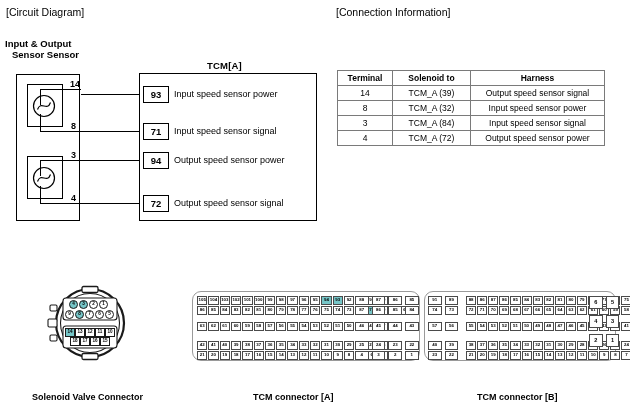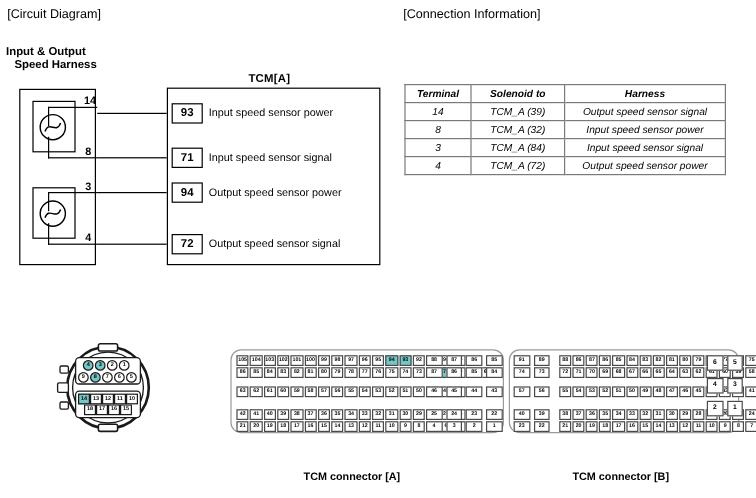--- a/index.html
+++ b/index.html
@@ -73,21 +73,20 @@
     position: absolute;
     font-size: 9px;
     line-height: 17px;
     white-space: nowrap;
   }
 
   
   table.conn {
     border-collapse: collapse;
     font-size: 8.5px;
-    font-style: italic;
   }
   table.conn th, table.conn td {
     border: 1px solid #7a7a7a;
     text-align: center;
     padding: 1px 3px;
     height: 15px;
     white-space: nowrap;
     background: #fff;
   }
   table.conn th {
@@ -141,21 +140,21 @@
 </head>
 <body>
 
 <div id="root">
 
   <div class="abs section-head" style="left:6px; top:6px;">[Circuit Diagram]</div>
 
   <div class="abs section-head" style="left:336px; top:6px;">[Connection Information]</div>
 
   <div class="abs bold-label" style="left:5px; top:38px;">Input &amp; Output</div>
-  <div class="abs bold-label" style="left:12px; top:49px;">Speed Harness</div>
+  <div class="abs bold-label" style="left:12px; top:49px;">Sensor Sensor</div>
 
   <div class="abs sensor-outer" style="left:16px; top:74px; width:64px; height:147px;"></div>
 
   <div class="sensor-inner" style="left:27px; top:84px; width:36px; height:43px;"></div>
   <svg class="abs" style="left:31px; top:93px;" width="26" height="26" viewBox="0 0 26 26">
     <circle cx="13" cy="13" r="10.5" fill="#fff" stroke="#000" stroke-width="1.2"></circle>
     <path d="M6.5 16.5 C 10 7, 16 19, 19.5 9.5" fill="none" stroke="#000" stroke-width="1.2"></path>
   </svg>
 
   <div class="wire wire-v" style="left:40px; top:89px; height:16px;"></div>
@@ -264,20 +263,21 @@
     <div class="sol-pin" style="left:57px; top:43px; width:10px; height:9px;">11</div>
     <div class="sol-pin" style="left:67px; top:43px; width:10px; height:9px;">10</div>
 
     
     <div class="sol-pin" style="left:32px; top:52px; width:10px; height:9px;">18</div>
     <div class="sol-pin" style="left:42px; top:52px; width:10px; height:9px;">17</div>
     <div class="sol-pin" style="left:52px; top:52px; width:10px; height:9px;">16</div>
     <div class="sol-pin" style="left:62px; top:52px; width:10px; height:9px;">15</div>
   </div>
 
+  <div class="cap" style="left:32px; top:392px;">Solenoid Valve Connector</div>
 
   <div class="conn-shell" style="left:192px; top:291px; width:228px; height:70px;"></div>
   <div id="grid-a">
       <div class="cell" style="left: 197px; top: 296px; width: 10.4px; height: 9.2px;">105</div>
       <div class="cell" style="left: 208.3px; top: 296px; width: 10.4px; height: 9.2px;">104</div>
       <div class="cell" style="left: 219.6px; top: 296px; width: 10.4px; height: 9.2px;">103</div>
       <div class="cell" style="left: 230.9px; top: 296px; width: 10.4px; height: 9.2px;">102</div>
       <div class="cell" style="left: 242.2px; top: 296px; width: 10.4px; height: 9.2px;">101</div>
       <div class="cell" style="left: 253.5px; top: 296px; width: 10.4px; height: 9.2px;">100</div>
       <div class="cell" style="left: 264.8px; top: 296px; width: 10.4px; height: 9.2px;">99</div>

